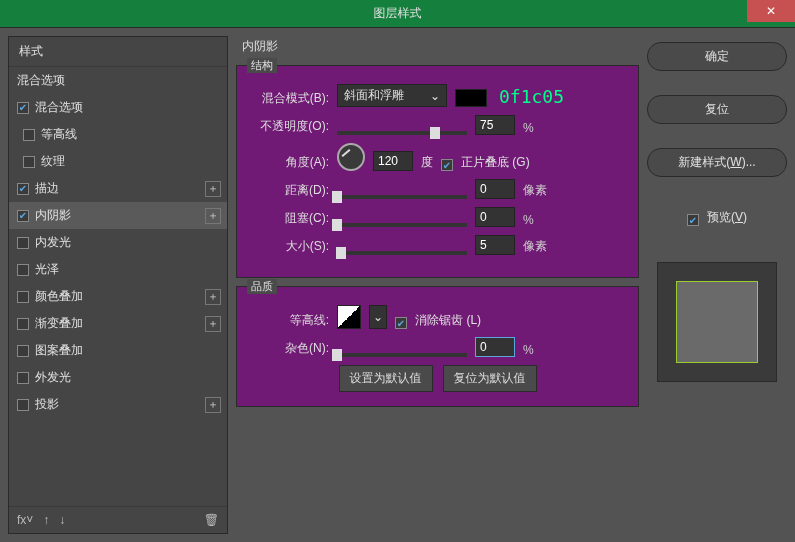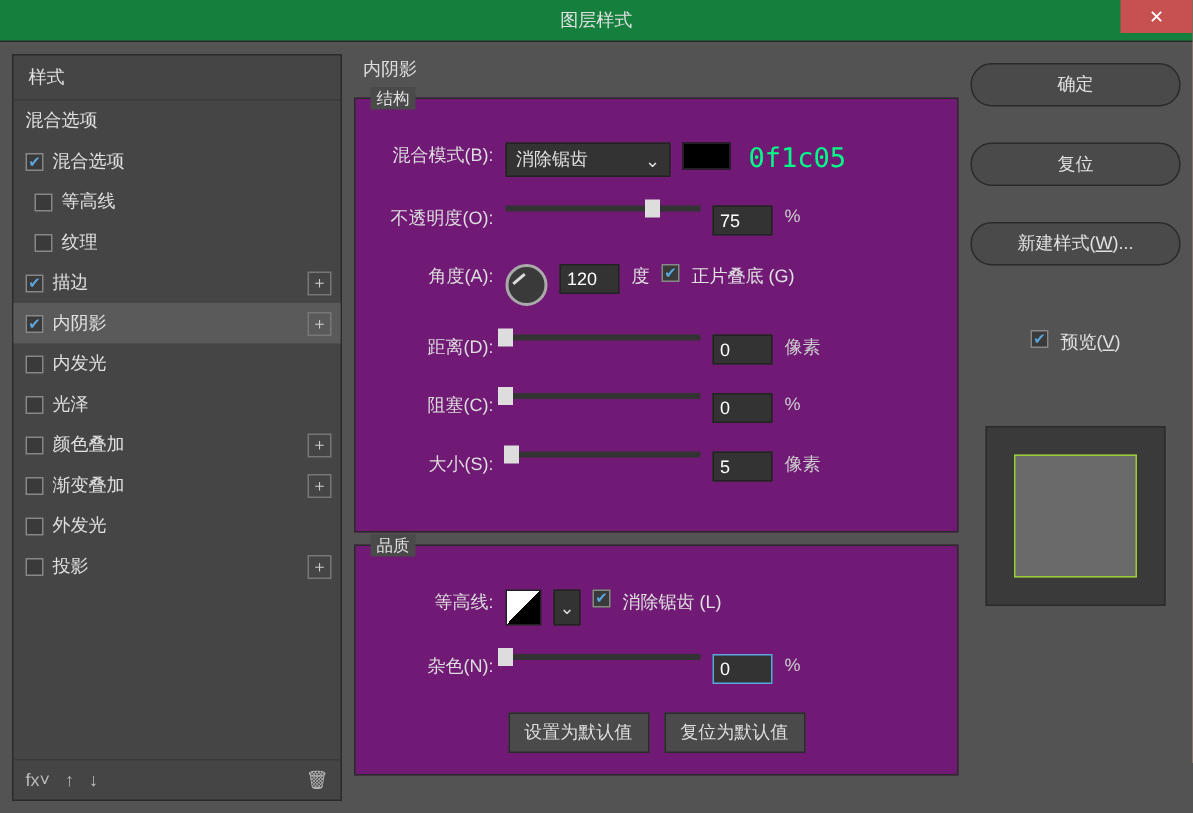--- a/index.html
+++ b/index.html
@@ -16,21 +16,21 @@
 .item.sub{padding-left:14px}
 .cbx{width:12px;height:12px;border:1px solid #888;background:#3a3a3a;display:inline-flex;align-items:center;justify-content:center;font-size:10px;color:#5aa7e0}
 .cbx.on::after{content:"✔";font-size:10px;color:#5aa7e0}
 .plus{width:16px;height:16px;border:1px solid #777;display:flex;align-items:center;justify-content:center;position:absolute;right:6px;font-size:11px;color:#ccc}
 .left-foot{margin-top:auto;display:flex;align-items:center;padding:6px 8px;gap:10px;border-top:1px solid #3a3a3a}
 .ic{color:#bbb;font-size:12px}
 .center{flex:1;display:flex;flex-direction:column;gap:8px}
 .panel-title{color:#ddd;padding:2px 6px}
 .group{border:1px solid #2a2a2a;background:#701a75;padding:10px 14px 14px;position:relative}
 .group-label{position:absolute;top:-8px;left:10px;background:#4a4a4a;padding:0 4px;font-size:11px}
-.row{display:flex;align-items:flex-start;gap:8px;margin:19px 0}
+.row{display:flex;align-items:flex-end;gap:8px;margin:8px 0}
 .lbl{width:78px;text-align:right;color:#ddd}
 .select{background:#333;border:1px solid #222;padding:2px 6px;width:110px;display:flex;justify-content:space-between;align-items:center}
 .swatch{width:32px;height:18px;background:#000;border:1px solid #222}
 .code{color:#0f8;font-family:monospace;font-size:18px;margin-left:4px}
 .slider{flex:1;height:4px;background:#333;position:relative;max-width:130px}
 .thumb{position:absolute;top:-4px;width:10px;height:12px;background:#ddd;transform:translateX(-50%)}
 .num{width:40px;background:#333;border:1px solid #222;padding:2px 4px;color:#fff;text-align:left}
 .num.active{border:1px solid #5aa7e0}
 .unit{color:#ccc;width:32px}
 .dial{width:28px;height:28px;border:2px solid #aaa;border-radius:50%;position:relative;background:#3a3a3a}
@@ -94,20 +94,24 @@
           <span>颜色叠加</span>
           <span class="plus">＋</span>
         </div>
       <div class="item">
           <span class="cbx"></span>
           <span>渐变叠加</span>
           <span class="plus">＋</span>
         </div>
       <div class="item">
           <span class="cbx"></span>
+          <span>图案叠加</span>
+        </div>
+      <div class="item">
+          <span class="cbx"></span>
           <span>外发光</span>
         </div>
       <div class="item">
           <span class="cbx"></span>
           <span>投影</span>
           <span class="plus">＋</span>
         </div>
       <div class="left-foot">
         <span class="ic">fx˅</span>
         <span class="ic">↑</span>
@@ -117,21 +121,21 @@
     </div>
 
     <div class="center">
       <div class="panel-title">内阴影</div>
 
       <div class="group">
         <div class="group-label">结构</div>
         <div class="row">
           <div class="lbl">混合模式(B):</div>
           <div class="select">
-              <span>消除锯齿</span>
+              <span>斜面和浮雕</span>
               <span>⌄</span>
             </div>
           <div class="swatch"></div>
           <div class="code">0f1c05</div>
         </div>
         <div class="row">
           <div class="lbl">不透明度(O):</div>
           <div class="slider">
               <div class="thumb" style="left:75%"></div>
             </div>

